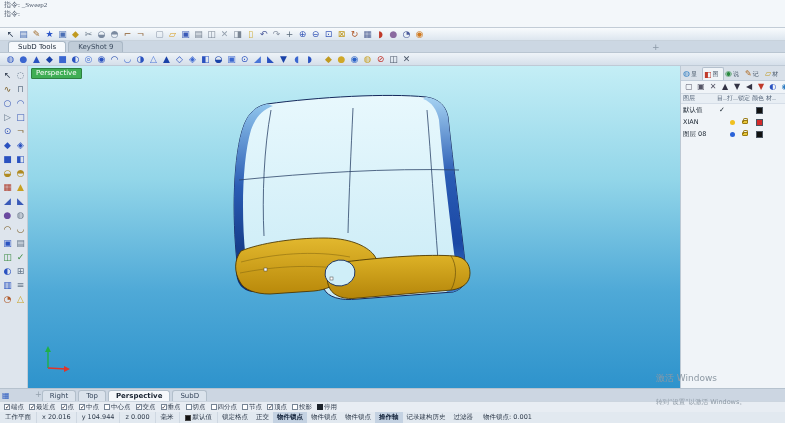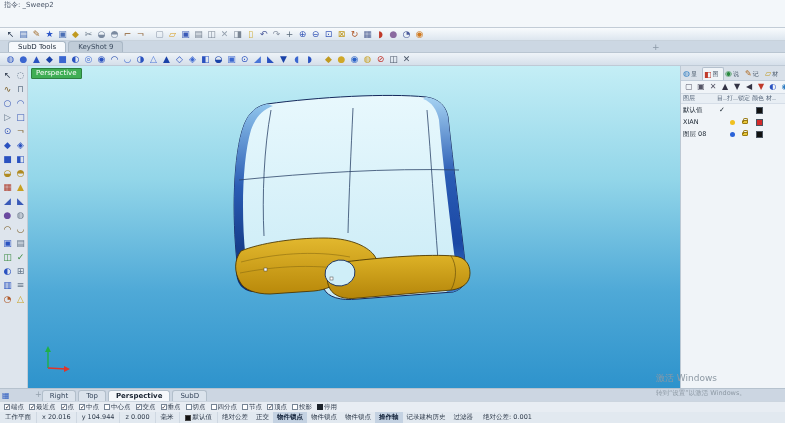--- a/index.html
+++ b/index.html
@@ -3,21 +3,21 @@
 <meta charset="utf-8">
 <style>
   html,body{margin:0;padding:0;background:#9aa7b4;}
   *{box-sizing:border-box;}
   .app{position:relative;width:785px;height:423px;background:#d9e1ea;overflow:hidden;
        font-family:"DejaVu Sans",sans-serif;-webkit-font-smoothing:antialiased;}
 
   
   .cmd{position:absolute;left:0;top:0;width:785px;height:28px;background:#f3f7fa;
        border-bottom:1px solid #c2ccd6;font-size:7px;color:#4a5668;padding:1px 0 0 4px;}
-  .cmd div{height:9px;line-height:9px;white-space:nowrap;}
+  .cmd div{height:9px;line-height:9px;white-space:nowrap;font-family:Liberation Serif, serif;}
 
   
   .tb{position:absolute;left:0;width:785px;display:flex;align-items:center;padding-left:4px;}
   .tb1{top:28px;height:13px;background:linear-gradient(#f8fbfd,#dde6ef);border-bottom:1px solid #c8d2dc;}
   .tb2{top:53px;height:13px;background:linear-gradient(#eef3f8,#d5dfea);border-bottom:1px solid #bfcad6;}
   .ticon{flex:none;width:13px;height:12px;font-size:9px;line-height:12px;text-align:center;cursor:default;}
   .ticon.sep{width:6px;}
 
   
   .tabrow{position:absolute;top:41px;left:0;width:785px;height:12px;background:#ccd7e3;
@@ -97,29 +97,30 @@
   .layercell{display:flex;align-items:center;gap:2px;}
   .sw2{width:6px;height:6px;background:#111;border:1px solid #444;display:inline-block;}
   .sbtns{display:flex;}
   .sbtn{padding:0 4px;height:11px;line-height:11px;white-space:nowrap;}
   .sbtn.active{background:#c4d2e2;font-weight:bold;color:#102038;}
   .tol{padding:0 6px;white-space:nowrap;}
 
   
   .watermark{position:absolute;left:656px;top:373px;color:#8d99a4;z-index:9;pointer-events:none;}
   .wm1{font-size:9px;line-height:10px;}
-  .wm2{font-size:6.5px;line-height:8px;margin-top:6px;}
+  .wm2{font-size:6.5px;line-height:8px;margin-top:15px;}
 </style>
 </head>
 <body>
 
 <div class="app">
 
   <div class="cmd">
     <div>指令: _Sweep2</div>
+    <div>指令:</div>
   </div>
 
   <div class="tb tb1">
 
   <span class="ticon" style="color: rgb(43, 59, 82);">↖</span>
       <span class="ticon" style="color: rgb(74, 111, 181);">▤</span>
       <span class="ticon" style="color: rgb(160, 106, 40);">✎</span>
       <span class="ticon" style="color: rgb(42, 85, 200);">★</span>
       <span class="ticon" style="color: rgb(74, 111, 181);">▣</span>
       <span class="ticon" style="color: rgb(192, 154, 32);">◆</span>
@@ -479,30 +480,30 @@
     <span class="scell">x 20.016</span>
     <span class="scell">y 104.944</span>
     <span class="scell">z 0.000</span>
     <span class="scell">毫米</span>
     <span class="scell layercell">
       <span class="sw2"></span>
       <span>默认值</span>
     </span>
     <span class="sbtns">
 
-    <span class="sbtn">绝对公差</span>
+    <span class="sbtn">锁定格点</span>
         <span class="sbtn">正交</span>
         <span class="sbtn active">物件锁点</span>
         <span class="sbtn">物件锁点</span>
         <span class="sbtn">物件锁点</span>
         <span class="sbtn active">操作轴</span>
         <span class="sbtn">记录建构历史</span>
         <span class="sbtn">过滤器</span>
       </span>
-    <span class="tol">绝对公差: 0.001</span>
+    <span class="tol">物件锁点: 0.001</span>
   </div>
 
   <div class="watermark">
     <div class="wm1">激活 Windows</div>
     <div class="wm2">转到“设置”以激活 Windows。</div>
   </div>
 
 </div>
 
 </body></html>

